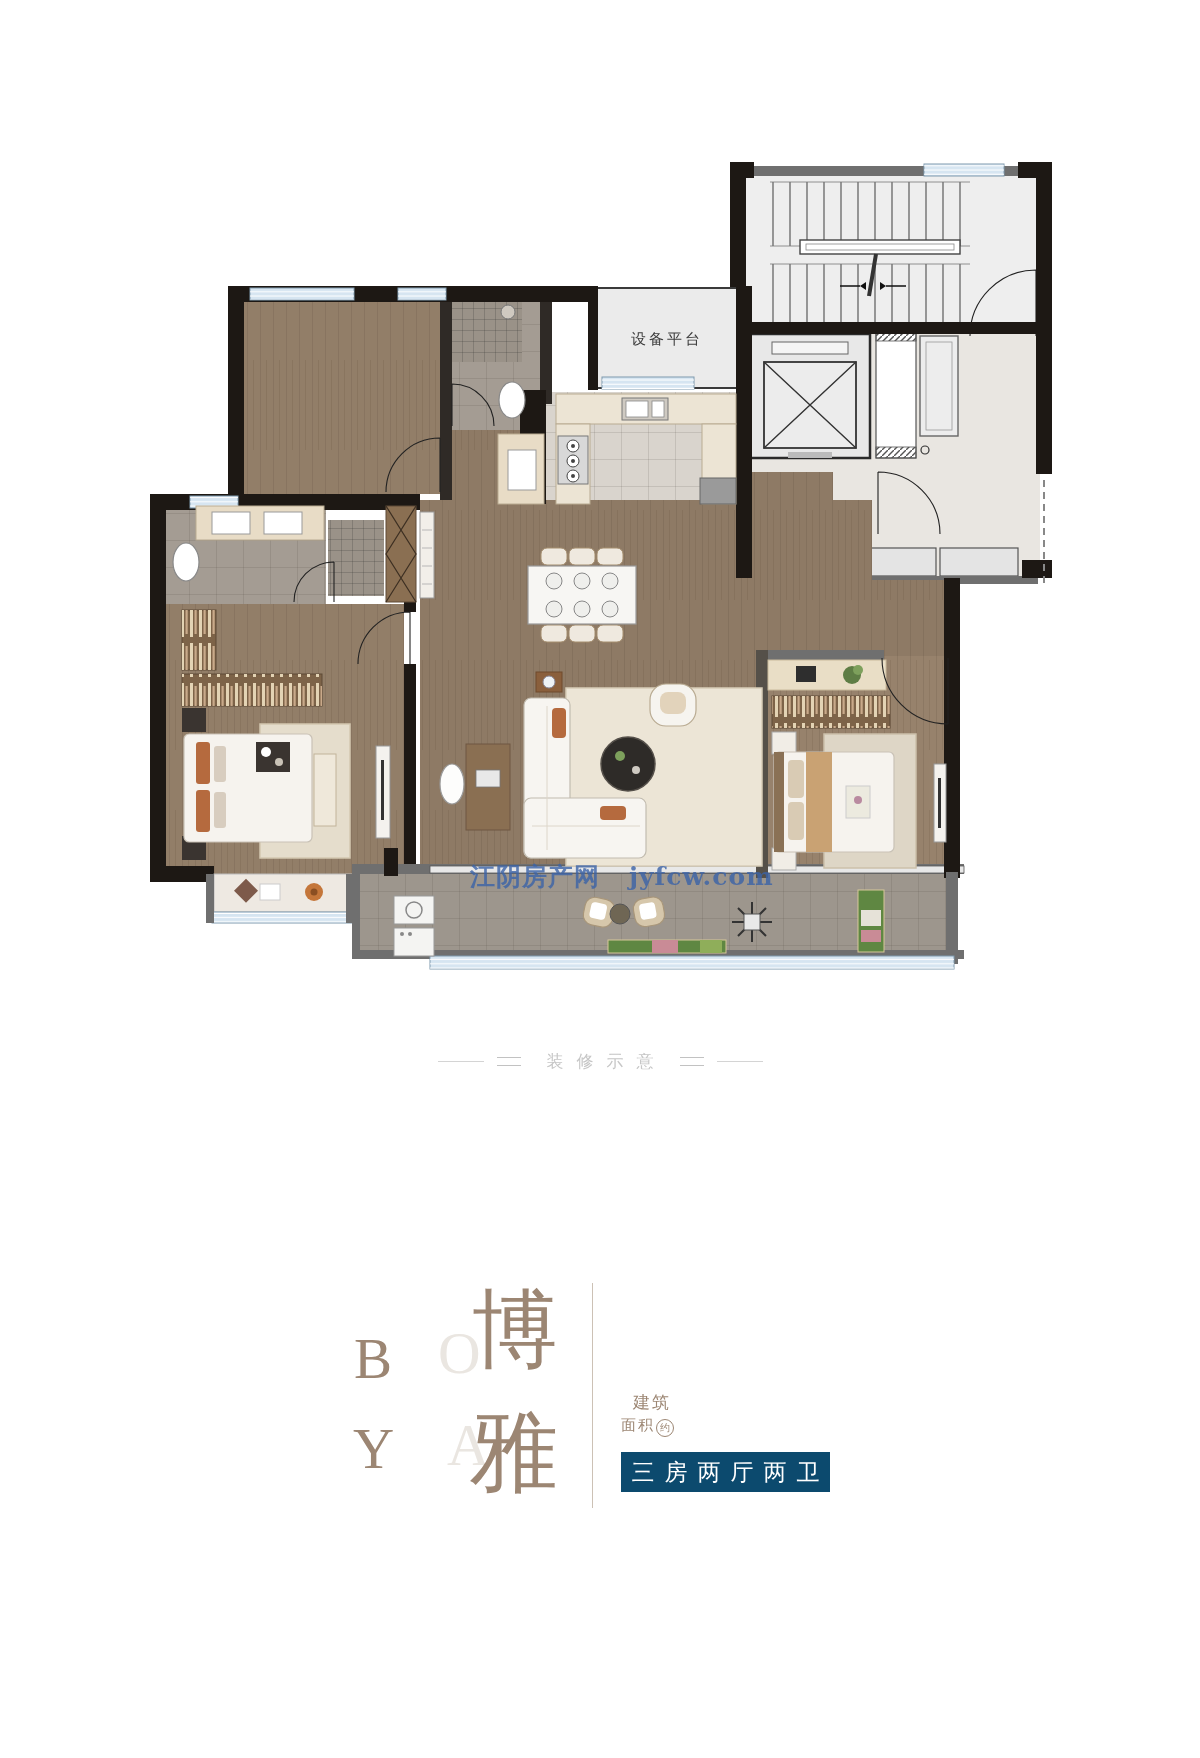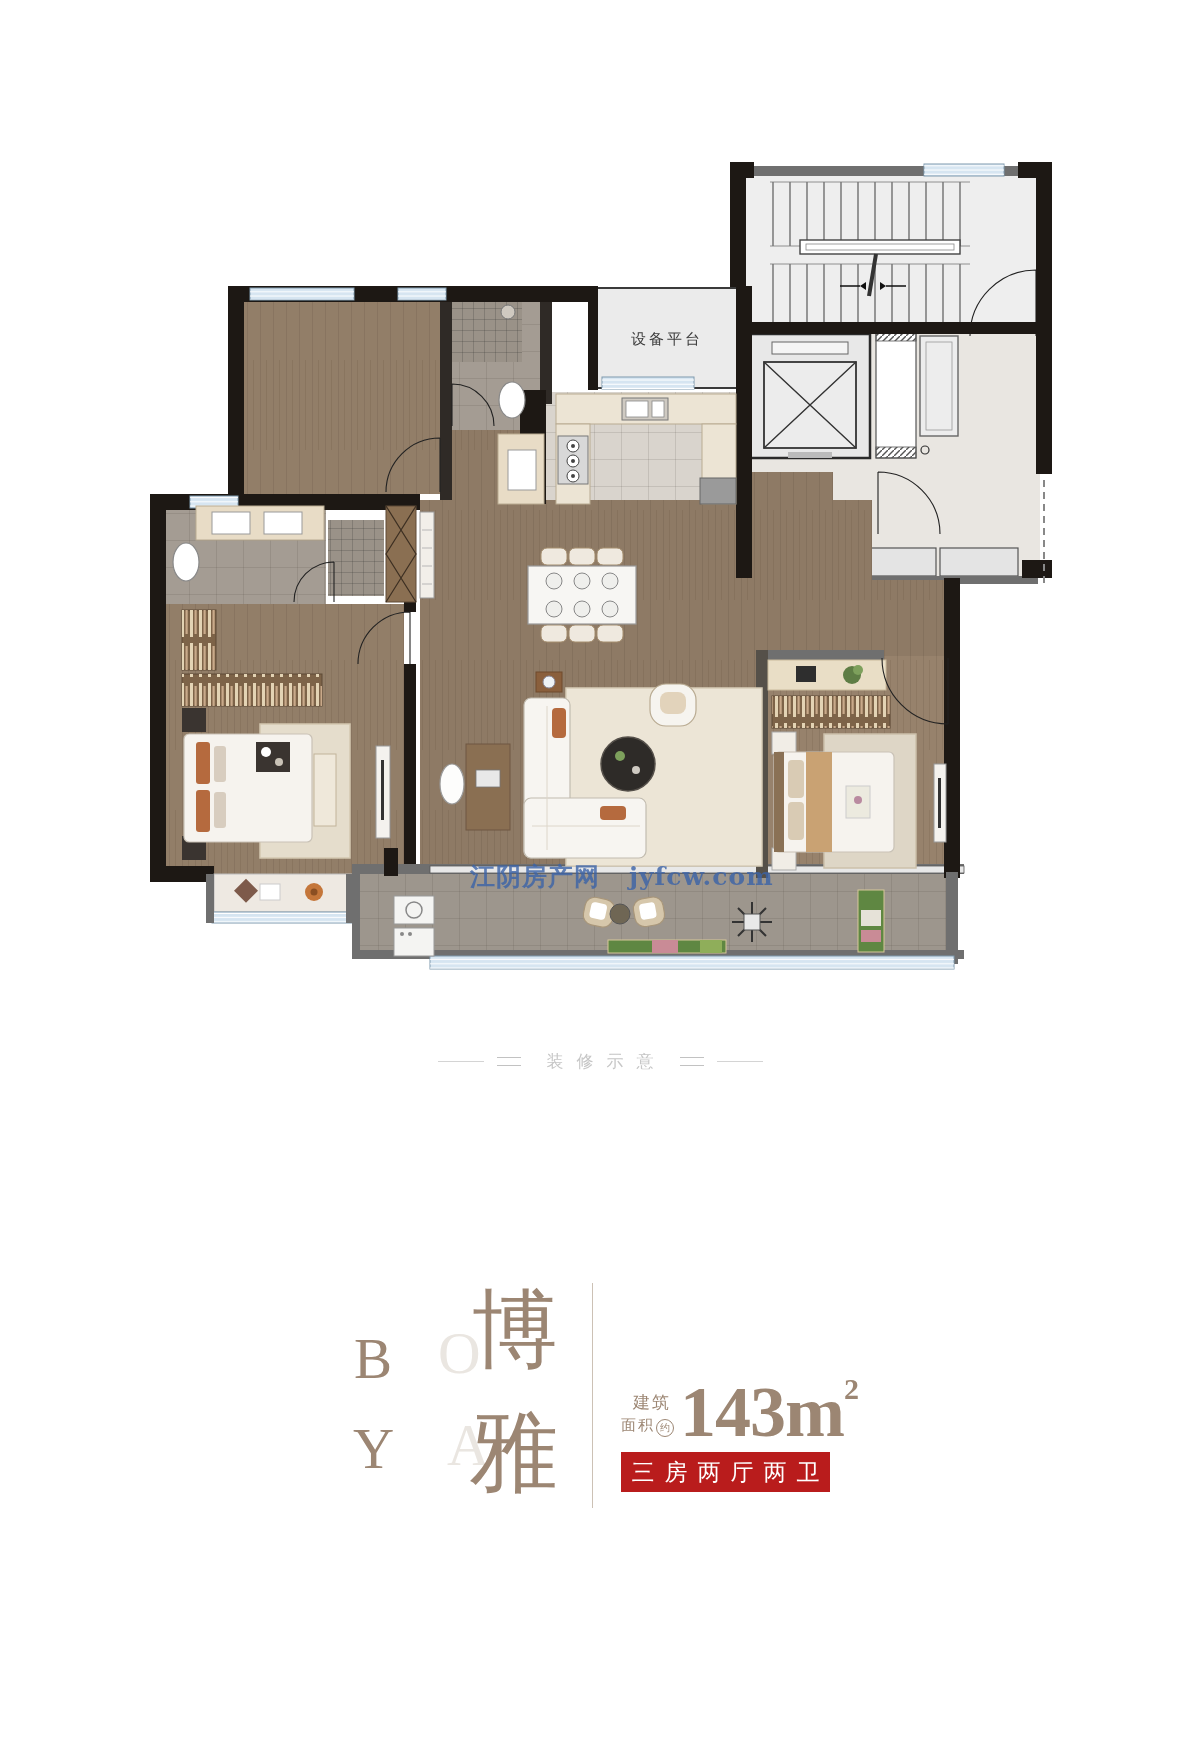--- a/index.html
+++ b/index.html
@@ -32,21 +32,21 @@
   .brand-a{left:447px;top:1416px;font-size:59px;color:#eae6e1;}
   .brand-hz2{left:470px;top:1408px;font-size:88px;color:#9c8673;line-height:1;}
   .divider{left:592px;top:1283px;width:1px;height:225px;background:#ccc1b5;}
   .area-lbl1{left:621px;top:1394px;font-size:17px;color:#9c8673;letter-spacing:2px;line-height:1;margin-left:12px;}
   .area-lbl2{left:621px;top:1417px;font-size:15px;color:#9c8673;letter-spacing:2px;line-height:1;}
   .approx{left:656px;top:1419px;width:16px;height:16px;border:1px solid #9c8673;border-radius:50%;
     font-size:10px;color:#9c8673;text-align:center;line-height:16px;}
   .area-value{left:680px;top:1376px;font-size:72px;font-weight:bold;color:#9c8673;line-height:1;
     letter-spacing:-1px;}
   .area-value sup{font-size:30px;vertical-align:top;position:relative;top:-2px;}
-  .tag-box{left:621px;top:1452px;width:209px;height:40px;background:#b91c1c;
+  .tag-box{left:621px;top:1452px;width:209px;height:40px;background:#0c4a6e;
     display:flex;align-items:center;justify-content:center;}
   .tag-text{color:#fff;font-size:23px;letter-spacing:10px;text-indent:10px;line-height:1;}
 </style>
 </head>
 <body>
 
 <div id="page">
 
 <svg id="plan" viewBox="0 0 1200 1000">
   <defs>
@@ -397,21 +397,18 @@
 <div class="abs ltr cjkserif brand-hz1">博</div>
 <div class="abs ltr serif brand-y">Y</div>
 <div class="abs ltr serif brand-a">A</div>
 <div class="abs ltr cjkserif brand-hz2">雅</div>
 
 <div class="abs divider"></div>
 
 <div class="abs area-lbl1">建筑</div>
 <div class="abs area-lbl2">面积</div>
 <div class="abs approx">约</div>
-<div class="abs serif area-value">
-  <span>143</span><span>m</span><sup>2</sup>
-</div>
 
 <div class="abs tag-box">
   <span class="tag-text">三房两厅两卫</span>
 </div>
 
 </div>
 
 </body></html>

